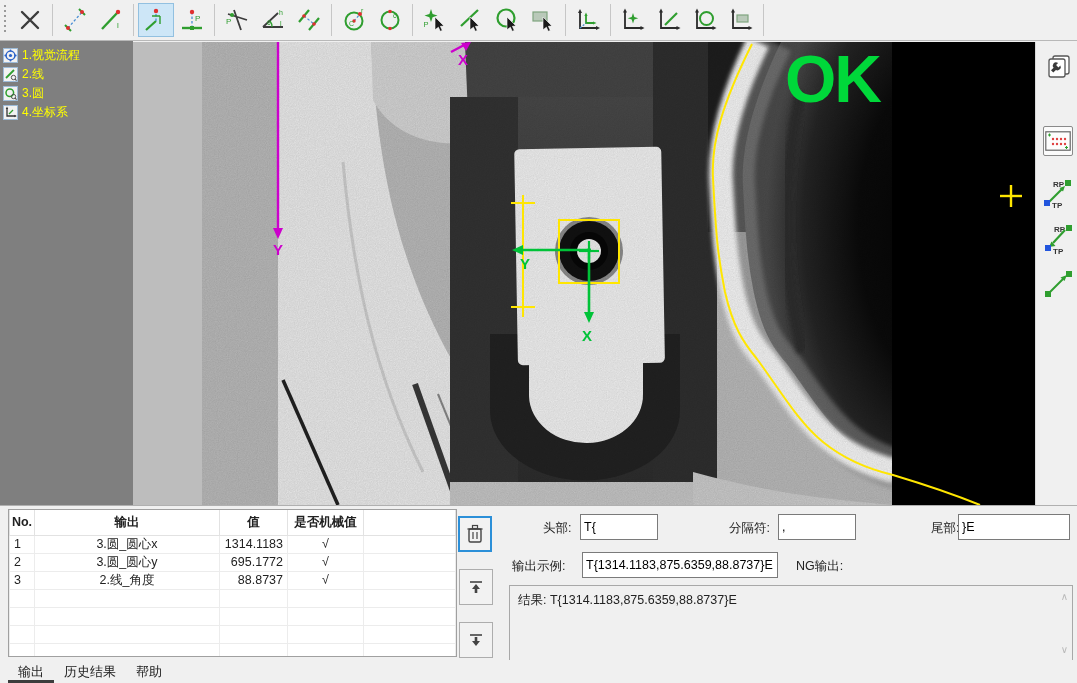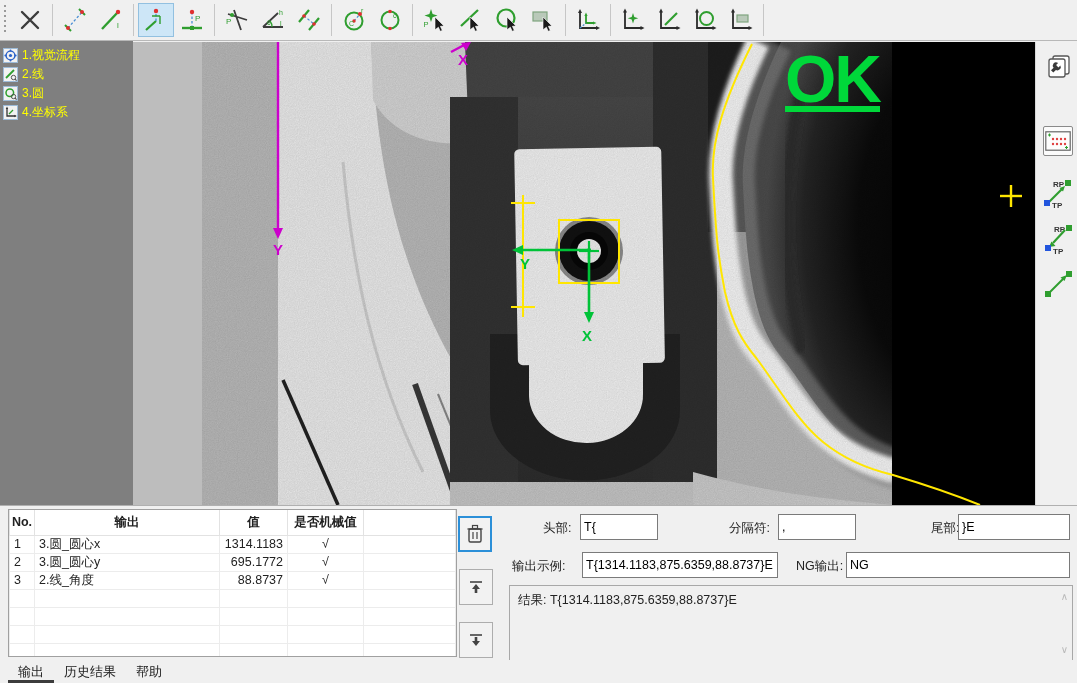--- a/index.html
+++ b/index.html
@@ -27,39 +27,39 @@
                     display:flex;align-items:center;justify-content:center;flex:0 0 15px;}
   .tree-item .tlabel{color:#ffff00;font-size:12px;white-space:nowrap;}
 
   
   .viewport{position:absolute;left:133px;top:42px;width:902px;height:463px;background:#000;
             overflow:hidden;}
   .viewport svg.scene{position:absolute;left:0;top:0;}
   .overlay-text{position:absolute;left:3px;top:3px;color:#00d83a;font-size:15px;
                 line-height:19px;font-family:"DejaVu Sans Mono",monospace;white-space:pre;}
   .ok-text{position:absolute;left:652px;top:-8px;color:#00d83a;font-size:66px;font-weight:700;
-           letter-spacing:-2px;line-height:90px;font-family:"Liberation Sans",sans-serif;text-decoration:underline;}
+           letter-spacing:-2px;line-height:90px;font-family:"Liberation Sans",sans-serif;}
 
   
   .rail{position:absolute;left:1035px;top:42px;width:42px;height:463px;background:#f0f0f0;
         border-left:1px solid #d8d8d8;}
   .rbtn{position:absolute;left:7px;width:30px;height:30px;background:transparent;border:none;
         padding:0;display:flex;align-items:center;justify-content:center;}
   .rbtn.boxed{background:#fbfbfb;border:1px solid #8a8a8a;border-radius:2px;}
 
   
   .bottom{position:absolute;left:0;top:505px;width:1077px;height:155px;background:#f0f0f0;
           border-top:1px solid #b0b0b0;}
   .tablebox{position:absolute;left:8px;top:3px;width:449px;height:148px;background:#fff;
             border:1px solid #a0a0a0;overflow:hidden;}
   table.out{border-collapse:collapse;width:100%;table-layout:fixed;font-size:12.5px;}
   table.out th{font-weight:700;height:25px;border:1px solid #e2e2e2;border-top:none;background:#fff;}
   table.out td{height:18px;border:1px solid #ececec;padding:0 4px;}
   table.out .c-no{text-align:left;}
-  table.out .c-out{}
+  table.out .c-out{text-align:center;}
   table.out .c-val{text-align:right;}
   table.out .c-chk{text-align:center;}
 
   .sbtn{position:absolute;width:34px;height:36px;background:#f2f2f2;border:1px solid #adadad;
         display:flex;align-items:center;justify-content:center;padding:0;}
   .sbtn.focus{border:2px solid #2b8fd8;}
 
   .flabel{position:absolute;font-size:12.5px;white-space:nowrap;}
   .finput{position:absolute;height:26px;border:1px solid #7a7a7a;background:#fff;
           font-size:12.5px;padding:0 3px;font-family:"Liberation Sans",sans-serif;}
@@ -538,21 +538,20 @@
     <span class="flabel" style="left:543px;top:14px;">头部:</span>
     <input class="finput" style="left: 580px; top: 8px; width: 78px;" value="T{">
     <span class="flabel" style="left:729px;top:14px;">分隔符:</span>
     <input class="finput" style="left: 778px; top: 8px; width: 78px;" value=",">
     <span class="flabel" style="left:931px;top:14px;">尾部:</span>
     <input class="finput" style="left: 958px; top: 8px; width: 112px;" value="}E">
 
     <span class="flabel" style="left:512px;top:52px;">输出示例:</span>
     <input class="finput" style="left: 582px; top: 46px; width: 196px;" value="T{1314.1183,875.6359,88.8737}E">
     <span class="flabel" style="left:796px;top:52px;">NG输出:</span>
-    <input class="finput" style="left: 846px; top: 46px; width: 224px;" value="NG">
 
     <div class="resultbox">
       <div class="rline"><span>结果:</span>
         <span>T{1314.1183,875.6359,88.8737}E</span></div>
       <div class="scroll-ar" style="top:6px;">∧</div>
       <div class="scroll-ar" style="bottom:5px;">∨</div>
     </div>
   </div>
 
   <div class="tabbar">

